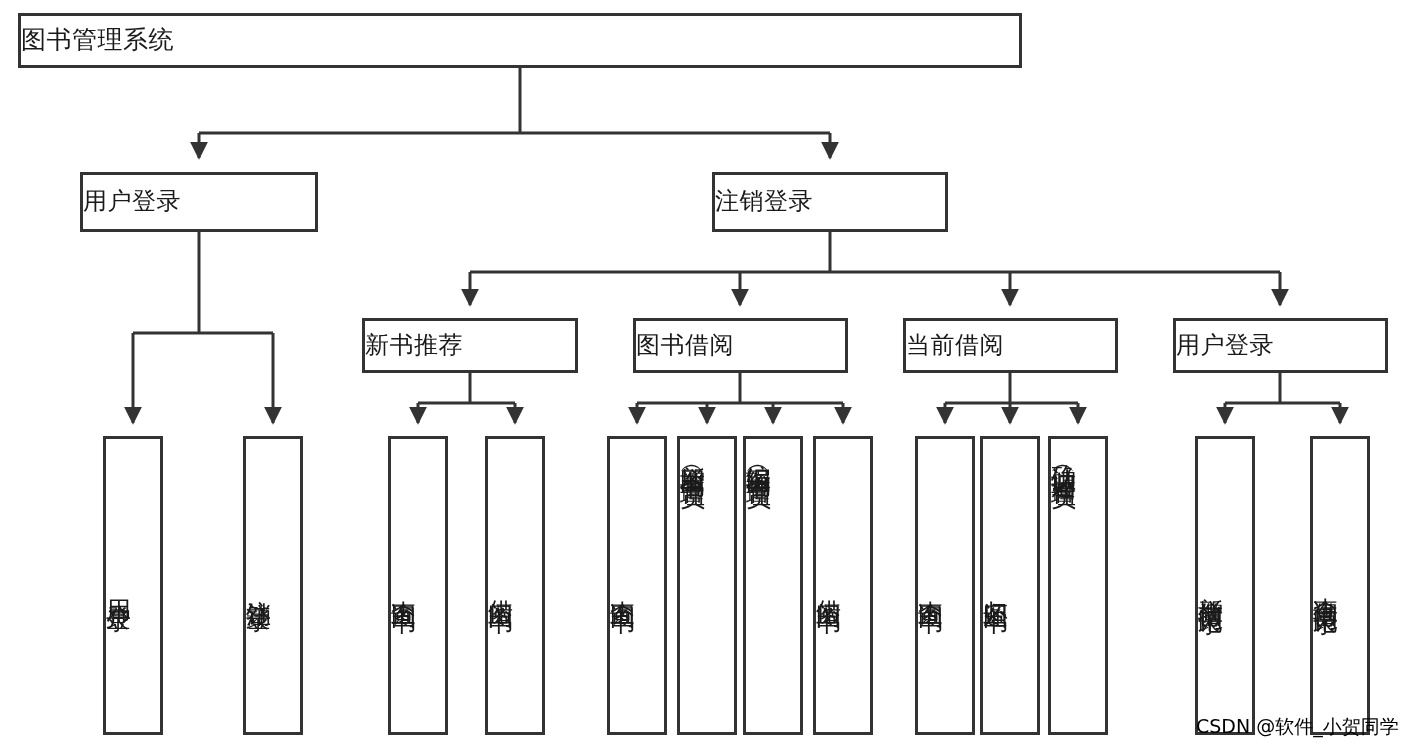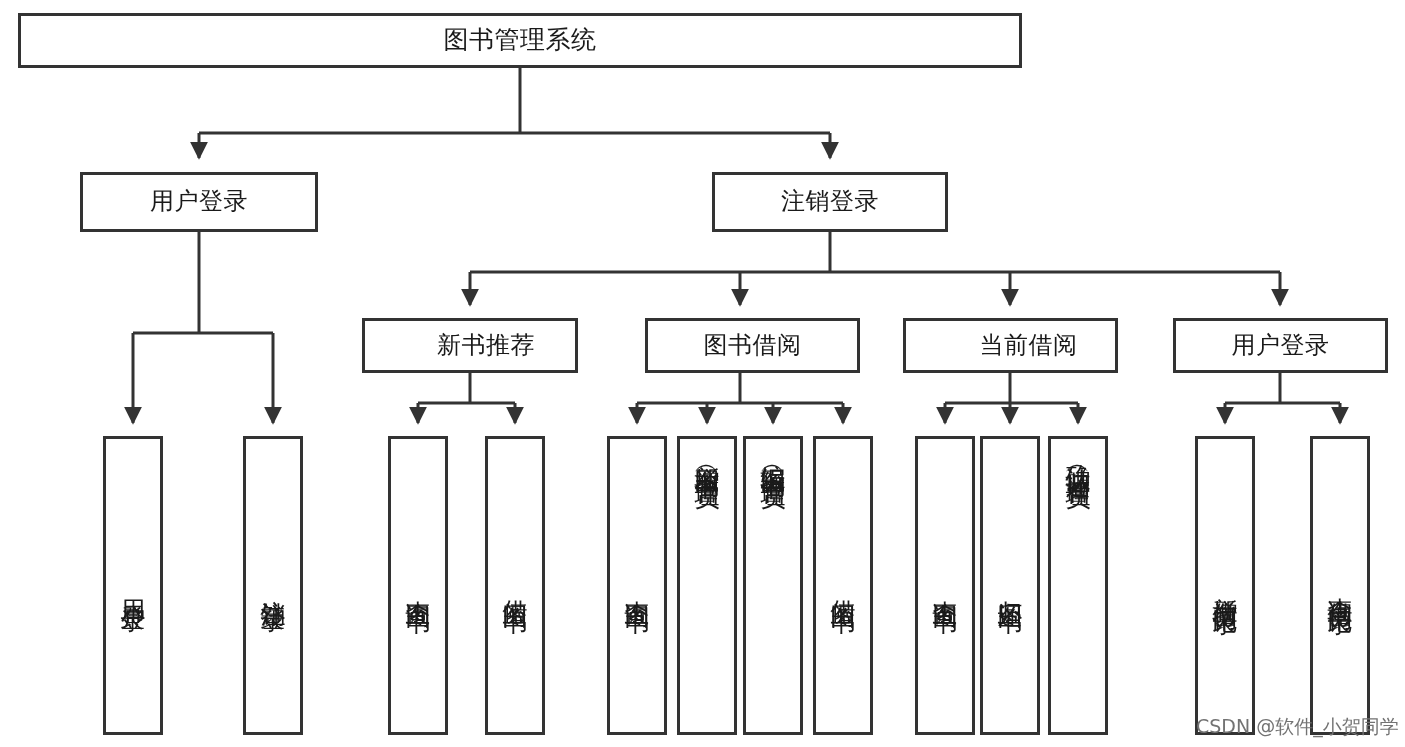--- a/index.html
+++ b/index.html
@@ -27,21 +27,20 @@
     height: 747px;
     pointer-events: none;
   }
   .node {
     position: absolute;
     box-sizing: border-box;
     border: 3px solid #333333;
     background: #ffffff;
     display: flex;
     align-items: center;
-    justify-content: center;
     color: #1a1a1a;
   }
   .node .label {
     display: block;
     text-align: center;
     line-height: 1.05;
     letter-spacing: 0.5px;
   }
   .node.horizontal .label {
     writing-mode: horizontal-tb;
@@ -64,21 +63,21 @@
   }
   .node.vertical.centered {
     align-items: center;
     padding-top: 0;
   }
   #watermark {
     position: absolute;
     left: 1196px;
     top: 714px;
     font-size: 19px;
-    color: #737373;
+    color: #000000;
     white-space: nowrap;
     font-family: "DejaVu Sans", "Liberation Sans", sans-serif;
     text-align: center;
   }
 </style>
 </head>
 <body>
 
 <div id="diagram-root">
 
@@ -136,27 +135,27 @@
     <span class="label">图书管理系统</span>
   </div>
 
   <div class="node horizontal" style="left:80px; top:172px; width:238px; height:60px;">
     <span class="label">用户登录</span>
   </div>
   <div class="node horizontal" style="left:712px; top:172px; width:236px; height:60px;">
     <span class="label">注销登录</span>
   </div>
 
-  <div class="node horizontal" style="left:362px; top:318px; width:216px; height:55px;padding-left:32px;">
+  <div class="node horizontal" style="left:362px; top:318px; width:216px; height:55px;">
     <span class="label">新书推荐</span>
   </div>
-  <div class="node horizontal" style="left:633px; top:318px; width:215px; height:55px;margin-left:12px;">
+  <div class="node horizontal" style="left:633px; top:318px; width:215px; height:55px;">
     <span class="label">图书借阅</span>
   </div>
-  <div class="node horizontal" style="left:903px; top:318px; width:215px; height:55px;padding-left:36px;">
+  <div class="node horizontal" style="left:903px; top:318px; width:215px; height:55px;">
     <span class="label">当前借阅</span>
   </div>
   <div class="node horizontal" style="left:1173px; top:318px; width:215px; height:55px;">
     <span class="label">用户登录</span>
   </div>
 
   <div class="node vertical centered" style="left:103px; top:436px; width:60px; height:299px;">
     <span class="label">用户登录</span>
   </div>
   <div class="node vertical centered" style="left:243px; top:436px; width:60px; height:299px;">

